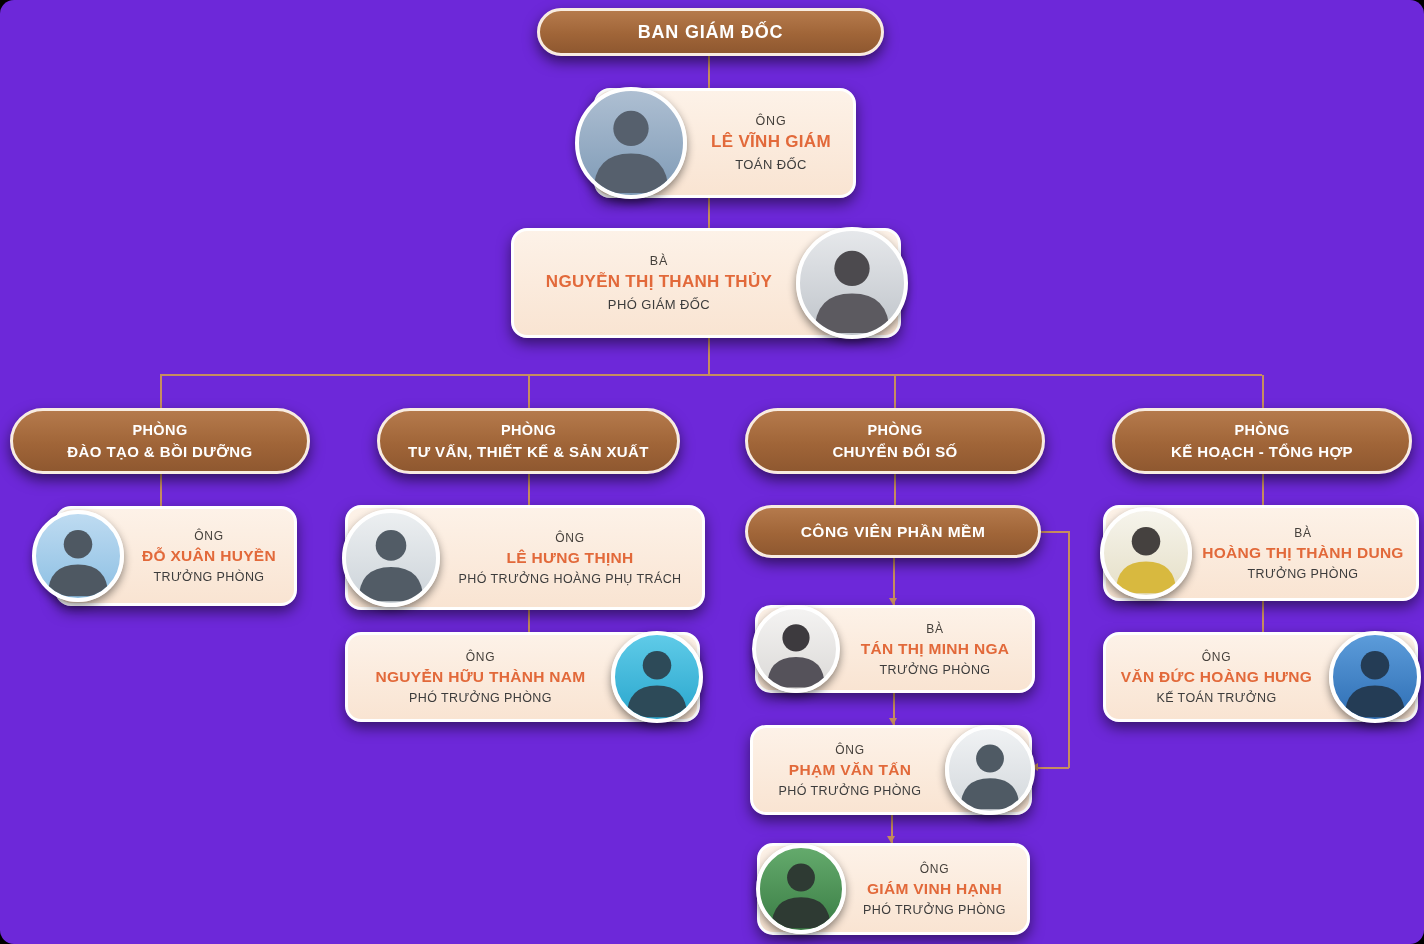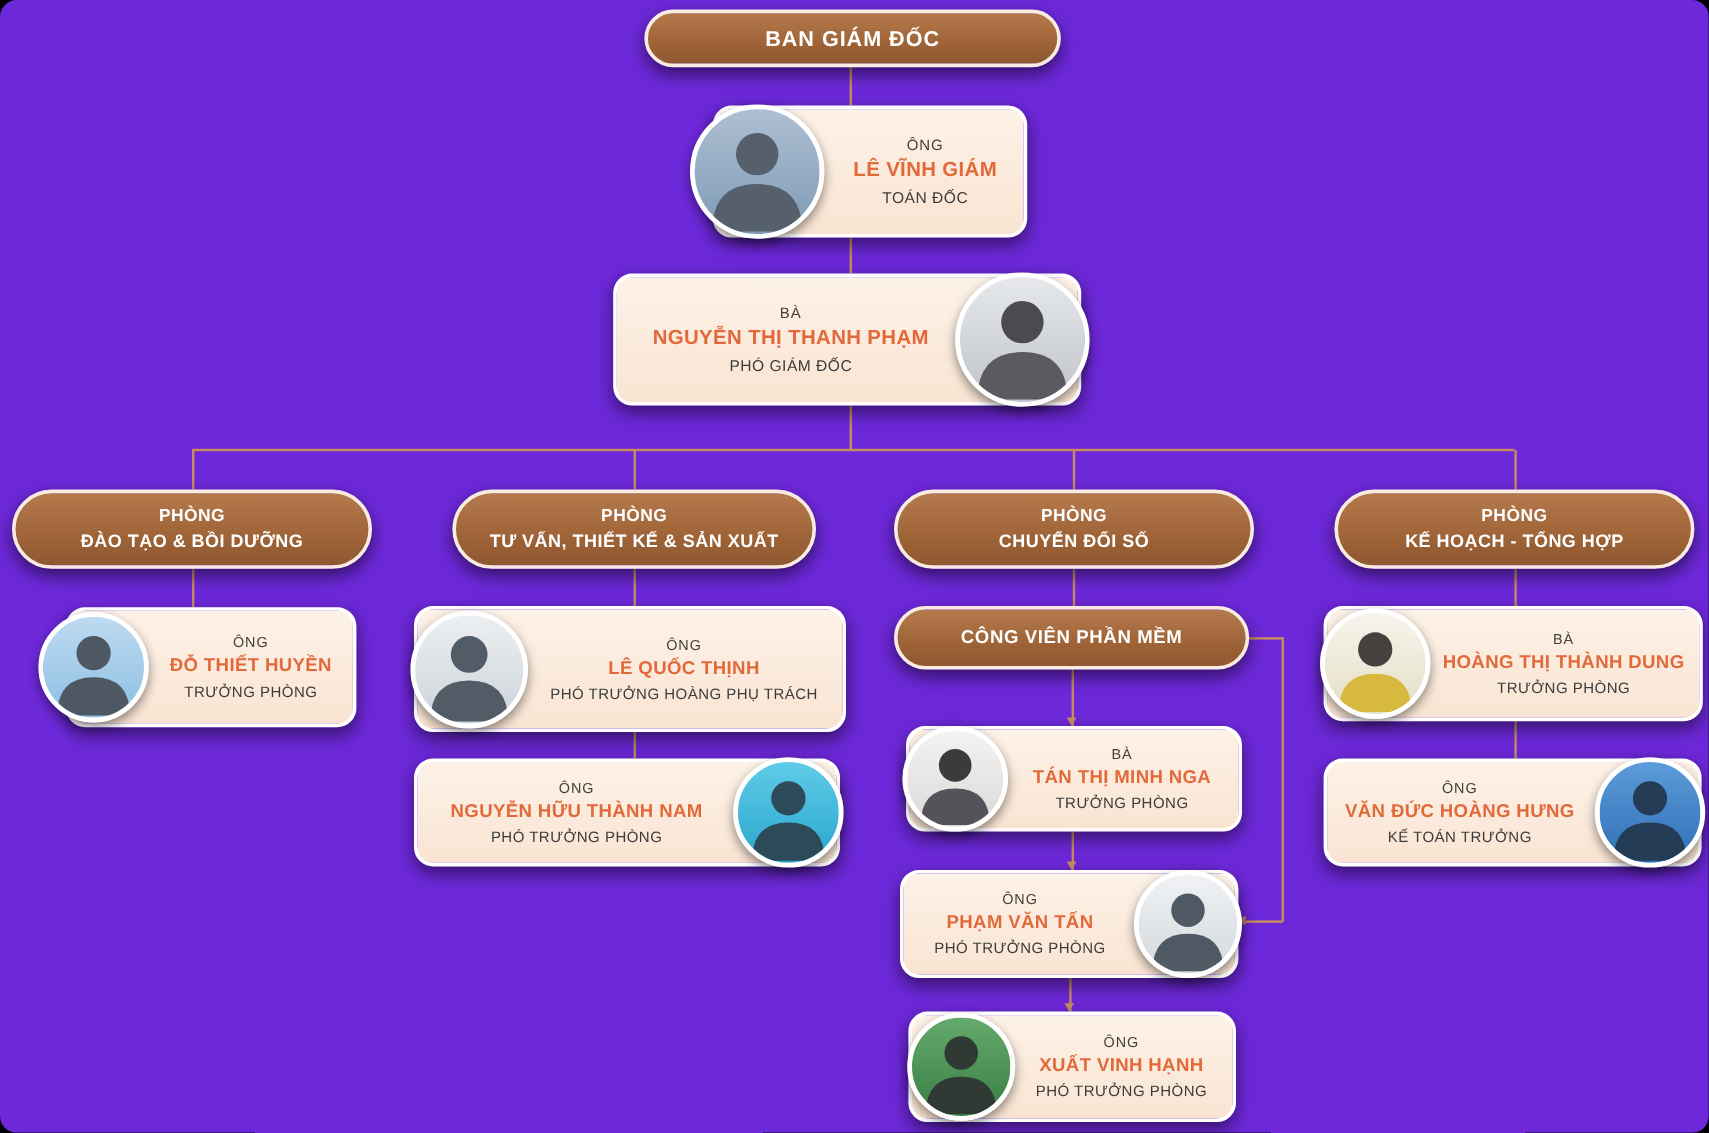--- a/index.html
+++ b/index.html
@@ -123,21 +123,21 @@
 
   <div class="card big" style="left:511px;top:228px;width:390px;height:110px;">
     <div class="avatar av-thuy" style="width:112px;height:112px;right:-10px;">
       <svg viewBox="0 0 100 100">
           <circle cx="50" cy="36" r="17" fill="#4c4a4e"></circle>
           <path d="M14 98 Q14 60 50 60 Q86 60 86 98 Z" fill="#5c5a60"></path>
         </svg>
     </div>
     <div class="ptext" style="left:14px;right:108px;">
       <div class="sal">BÀ</div>
-      <div class="pname">NGUYỄN THỊ THANH PHẠM</div>
+      <div class="pname">NGUYỄN THỊ THANH THỦY</div>
       <div class="prole">PHÓ GIÁM ĐỐC</div>
     </div>
   </div>
 
   <div class="pill" style="left:10px;top:408px;width:300px;height:66px;">
     <span class="l1">PHÒNG</span>
     <span class="l2">ĐÀO TẠO &amp; BỒI DƯỠNG</span>
   </div>
   <div class="pill" style="left:377px;top:408px;width:303px;height:66px;">
     <span class="l1">PHÒNG</span>
@@ -154,35 +154,35 @@
 
   <div class="card" style="left:55px;top:506px;width:242px;height:100px;">
     <div class="avatar av-huyen" style="width:92px;height:92px;left:-26px;">
       <svg viewBox="0 0 100 100">
           <circle cx="50" cy="36" r="17" fill="#4e5862"></circle>
           <path d="M14 98 Q14 60 50 60 Q86 60 86 98 Z" fill="#4e5862"></path>
         </svg>
     </div>
     <div class="ptext" style="left:72px;right:6px;">
       <div class="sal">ÔNG</div>
-      <div class="pname">ĐỖ THIẾT HUYỀN</div>
+      <div class="pname">ĐỖ XUÂN HUYỀN</div>
       <div class="prole">TRƯỞNG PHÒNG</div>
     </div>
   </div>
 
   <div class="card" style="left:345px;top:505px;width:360px;height:105px;">
     <div class="avatar av-thinh" style="width:98px;height:98px;left:-6px;">
       <svg viewBox="0 0 100 100">
           <circle cx="50" cy="36" r="17" fill="#525c66"></circle>
           <path d="M14 98 Q14 60 50 60 Q86 60 86 98 Z" fill="#525c66"></path>
         </svg>
     </div>
     <div class="ptext" style="left:98px;right:8px;">
       <div class="sal">ÔNG</div>
-      <div class="pname">LÊ QUỐC THỊNH</div>
+      <div class="pname">LÊ HƯNG THỊNH</div>
       <div class="prole">PHÓ TRƯỞNG HOÀNG PHỤ TRÁCH</div>
     </div>
   </div>
   <div class="card" style="left:345px;top:632px;width:355px;height:90px;">
     <div class="avatar av-nam" style="width:92px;height:92px;right:-6px;">
       <svg viewBox="0 0 100 100">
           <circle cx="50" cy="36" r="17" fill="#2d4a58"></circle>
           <path d="M14 98 Q14 60 50 60 Q86 60 86 98 Z" fill="#2d4a58"></path>
         </svg>
     </div>
@@ -225,21 +225,21 @@
   </div>
   <div class="card" style="left:757px;top:843px;width:273px;height:92px;">
     <div class="avatar av-hanh" style="width:90px;height:90px;left:-4px;">
       <svg viewBox="0 0 100 100">
           <circle cx="50" cy="36" r="17" fill="#2e3a33"></circle>
           <path d="M14 98 Q14 60 50 60 Q86 60 86 98 Z" fill="#2e3a33"></path>
         </svg>
     </div>
     <div class="ptext" style="left:88px;right:6px;">
       <div class="sal">ÔNG</div>
-      <div class="pname">XUẤT VINH HẠNH</div>
+      <div class="pname">GIÁM VINH HẠNH</div>
       <div class="prole">PHÓ TRƯỞNG PHÒNG</div>
     </div>
   </div>
 
   <div class="card" style="left:1103px;top:505px;width:316px;height:96px;">
     <div class="avatar av-dung" style="width:92px;height:92px;left:-6px;">
       <svg viewBox="0 0 100 100">
           <circle cx="50" cy="36" r="17" fill="#45413f"></circle>
           <path d="M14 98 Q14 60 50 60 Q86 60 86 98 Z" fill="#d8b93f"></path>
         </svg>

